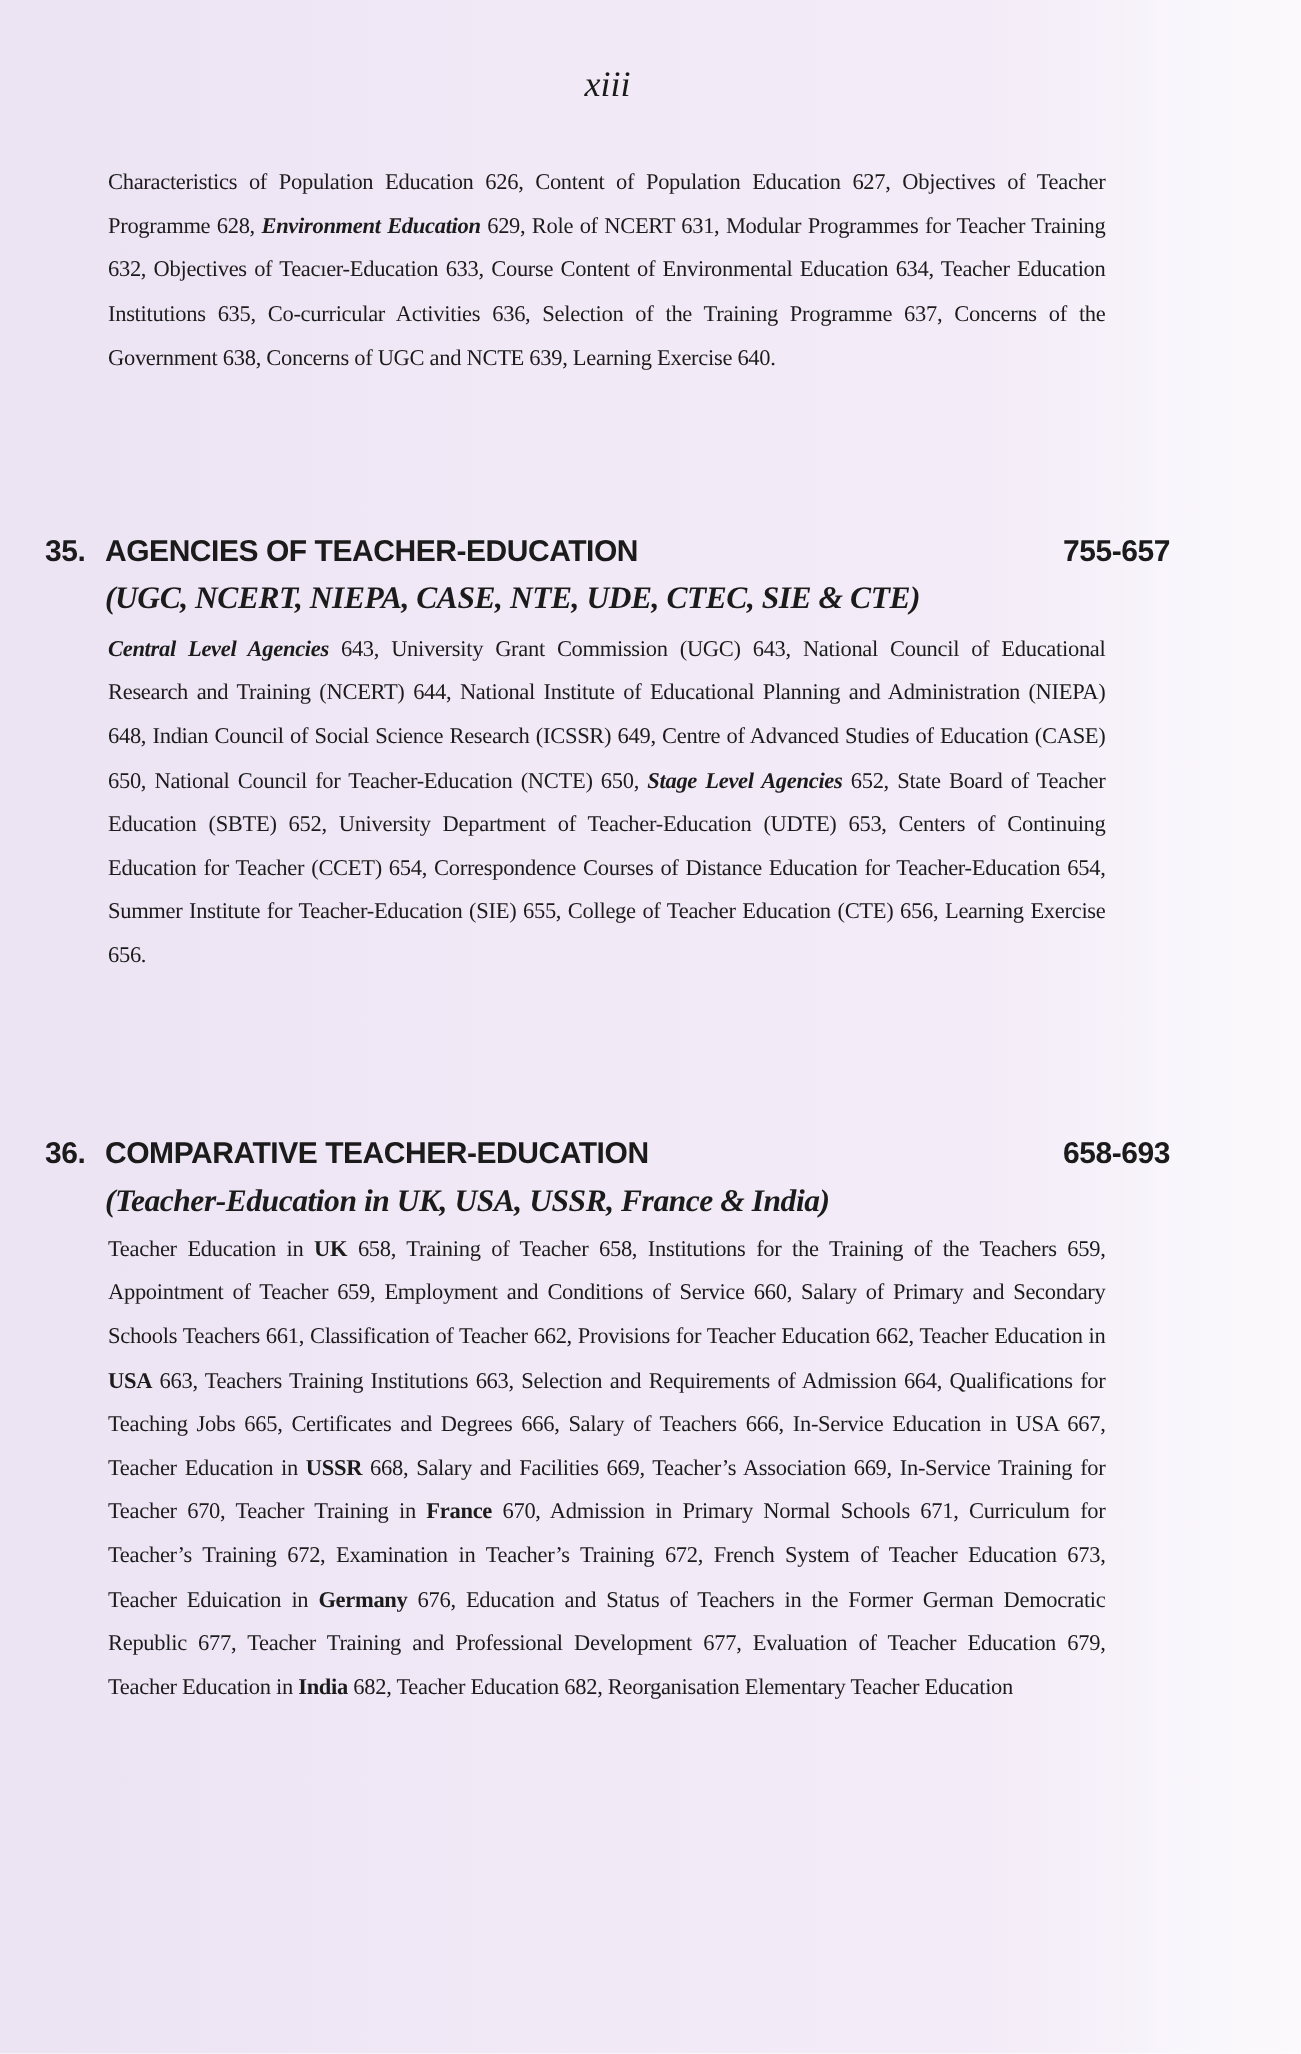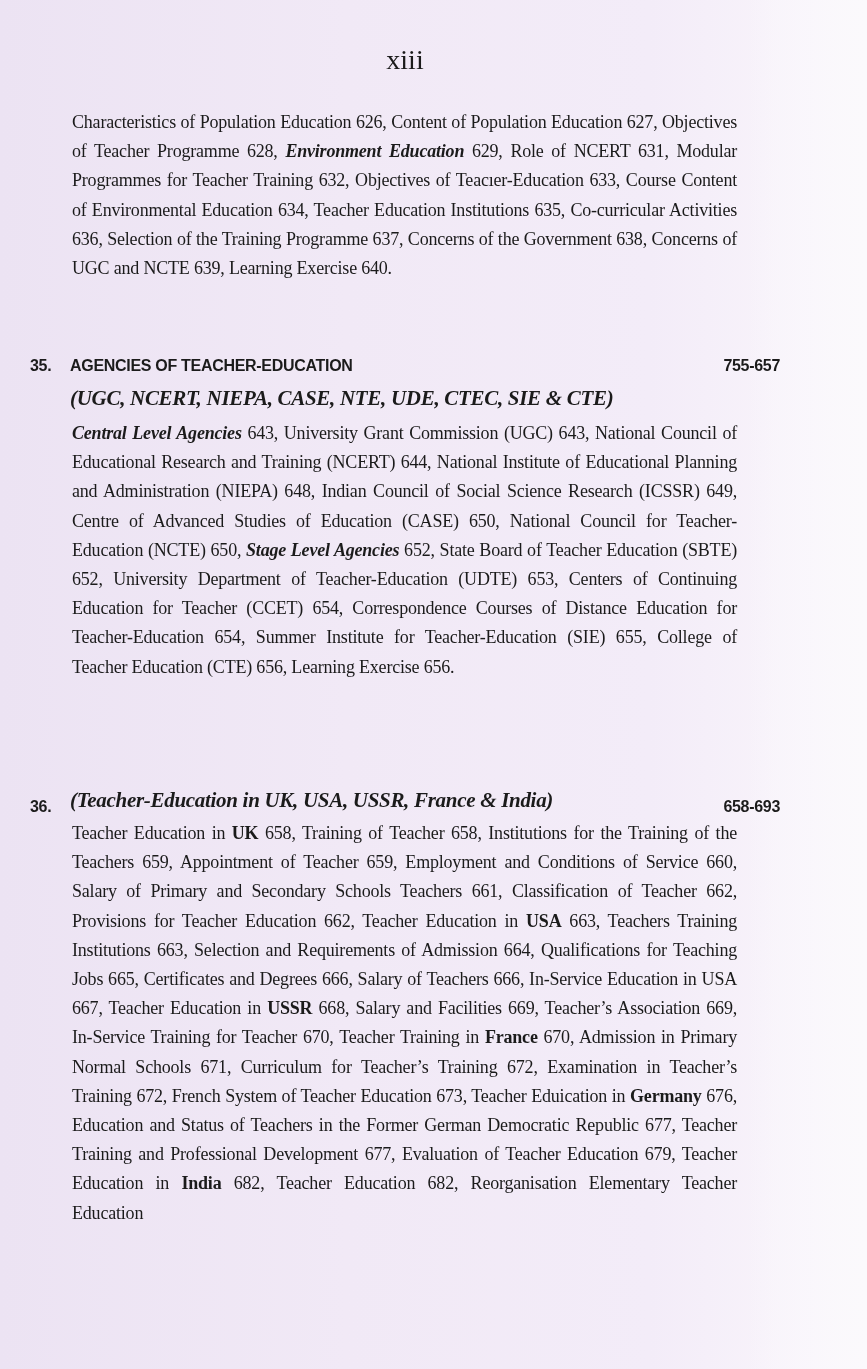--- a/index.html
+++ b/index.html
@@ -9,32 +9,32 @@
     font-family: "Liberation Serif", serif;
     color: #1b1b1b;
   }
   .bleed {
     position: absolute; right: 0; top: 0; width: 120px; height: 100%;
     background: linear-gradient(90deg, rgba(255,255,255,0) 0%, rgba(250,247,252,0.7) 40%, #fbf9fc 100%);
     pointer-events: none;
   }
   .page-num {
     position: absolute; top: 44px; left: 0; width: 810px; text-align: center;
-    font-size: 28px;
+    font-style: italic; font-size: 24px;
   }
   .block { position: absolute; left: 72px; width: 665px; }
   .para {
-    font-size: 18px; line-height: 29.2px; text-align: justify; text-align-last: left;
+    font-size: 15px; line-height: 29.2px; text-align: justify; text-align-last: left;
     letter-spacing: -0.2px;
   }
   .para b { font-weight: bold; }
   .para i.bi { font-weight: bold; font-style: italic; }
   .chapter-head {
     position: absolute; left: 30px; width: 750px; height: 28px;
-    font-family: "Liberation Sans", sans-serif; font-weight: bold; font-size: 16px;
+    font-family: "Liberation Sans", sans-serif; font-weight: bold; font-size: 20px;
     letter-spacing: -0.3px;
   }
   .chapter-head .num { position: absolute; left: 0; top: 0; }
   .chapter-head .title { position: absolute; left: 40px; top: 0; }
   .chapter-head .pages { position: absolute; right: 0; top: 0; }
   .subtitle {
     position: absolute; left: 70px; font-style: italic; font-weight: bold; font-size: 21px;
     letter-spacing: -0.3px;
   }
 </style>
@@ -48,18 +48,19 @@
 <div class="block para" style="top:108px;"><span>Characteristics of Population Education 626, Content of Population Education 627, Objectives of Teacher Programme 628, </span><i class="bi">Environment Education</i><span> 629, Role of NCERT 631, Modular Programmes for Teacher Training 632, Objectives of Teacıer-Education 633, Course Content of Environmental Education 634, Teacher Education Institutions 635, Co-curricular Activities 636, Selection of the Training Programme 637, Concerns of the Government 638, Concerns of UGC and NCTE 639, Learning Exercise 640.</span></div>
 
 <div class="chapter-head" style="top:357px;">
   <span class="num">35.</span>
   <span class="title">AGENCIES OF TEACHER-EDUCATION</span>
   <span class="pages">755-657</span>
 </div>
 <div class="subtitle" style="top:386px;text-align:right;">(UGC, NCERT, NIEPA, CASE, NTE, UDE, CTEC, SIE &amp; CTE)</div>
 <div class="block para" style="top:419px;"><i class="bi">Central Level Agencies</i><span> 643, University Grant Commission (UGC) 643, National Council of Educational Research and Training (NCERT) 644, National Institute of Educational Planning and Administration (NIEPA) 648, Indian Council of Social Science Research (ICSSR) 649, Centre of Advanced Studies of Education (CASE) 650, National Council for Teacher-Education (NCTE) 650, </span><i class="bi">Stage Level Agencies</i><span> 652, State Board of Teacher Education (SBTE) 652, University Department of Teacher-Education (UDTE) 653, Centers of Continuing Education for Teacher (CCET) 654, Correspondence Courses of Distance Education for Teacher-Education 654, Summer Institute for Teacher-Education (SIE) 655, College of Teacher Education (CTE) 656, Learning Exercise 656.</span></div>
 
-<div class="chapter-head" style="top:798px;">
+<div class="chapter-head" style="top:758px;">
   <span class="num">36.</span>
+  <span class="title">COMPARATIVE TEACHER-EDUCATION</span>
   <span class="pages">658-693</span>
 </div>
 <div class="subtitle" style="top:788px;">(Teacher-Education in UK, USA, USSR, France &amp; India)</div>
 <div class="block para" style="top:819px;"><span>Teacher Education in </span><b>UK</b><span> 658, Training of Teacher 658, Institutions for the Training of the Teachers 659, Appointment of Teacher 659, Employment and Conditions of Service 660, Salary of Primary and Secondary Schools Teachers 661, Classification of Teacher 662, Provisions for Teacher Education 662, Teacher Education in </span><b>USA</b><span> 663, Teachers Training Institutions 663, Selection and Requirements of Admission 664, Qualifications for Teaching Jobs 665, Certificates and Degrees 666, Salary of Teachers 666, In-Service Education in USA 667, Teacher Education in </span><b>USSR</b><span> 668, Salary and Facilities 669, Teacher’s Association 669, In-Service Training for Teacher 670, Teacher Training in </span><b>France</b><span> 670, Admission in Primary Normal Schools 671, Curriculum for Teacher’s Training 672, Examination in Teacher’s Training 672, French System of Teacher Education 673, Teacher Eduication in </span><b>Germany</b><span> 676, Education and Status of Teachers in the Former German Democratic Republic 677, Teacher Training and Professional Development 677, Evaluation of Teacher Education 679, Teacher Education in </span><b>India</b><span> 682, Teacher Education 682, Reorganisation Elementary Teacher Education</span></div>
 
 </body></html>

